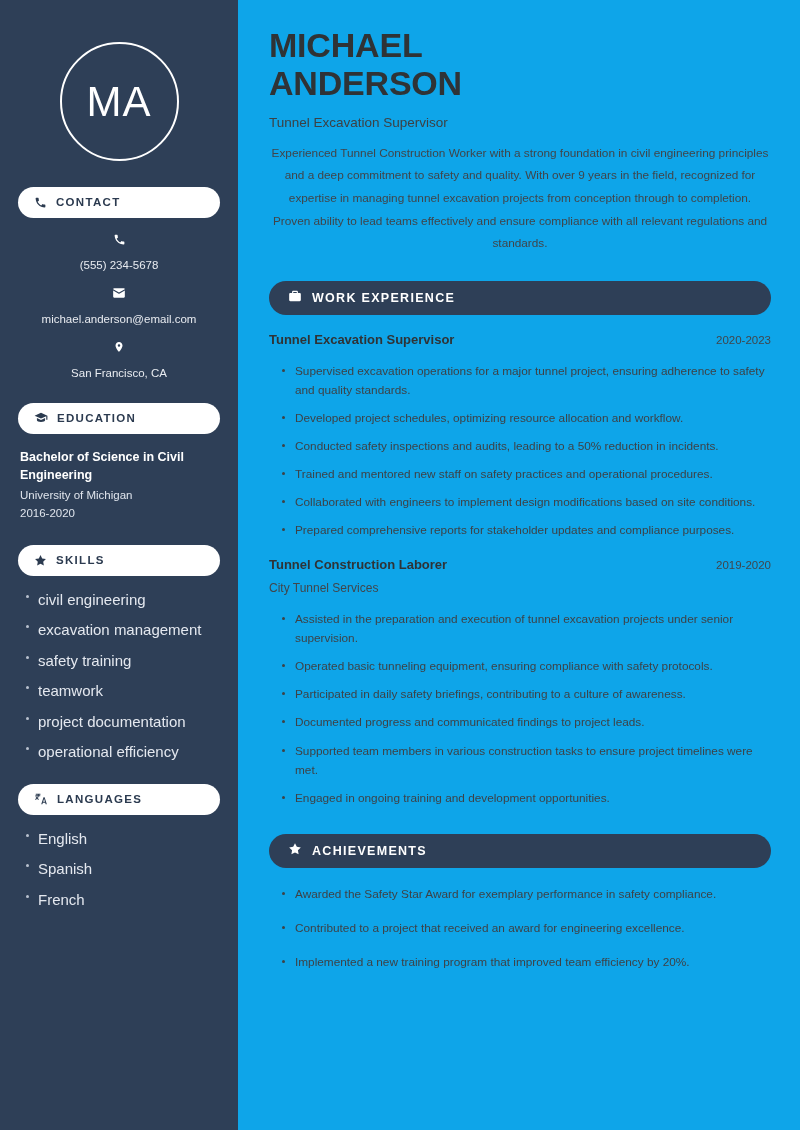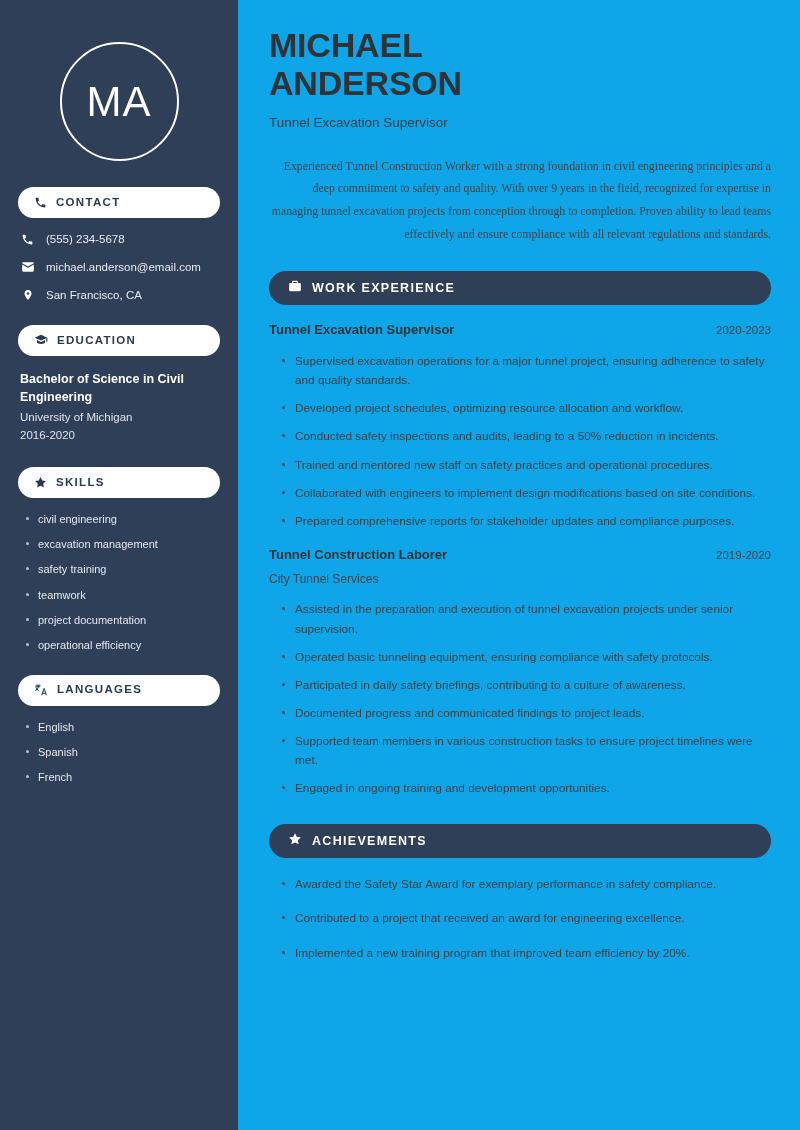--- a/index.html
+++ b/index.html
@@ -83,20 +83,21 @@
   
   .contact-row {
     display: flex;
     align-items: center;
     gap: 11px;
     padding: 0 2px;
     margin-bottom: 13px;
     font-size: 11.5px;
     color: #e8ebf0;
     line-height: 1.3;
+    flex-direction: column;
   }
   .contact-row .ic {
     width: 15px;
     flex: 0 0 15px;
     display: flex;
     align-items: center;
     justify-content: center;
   }
 
   
@@ -112,21 +113,21 @@
     font-size: 11.5px;
     color: #dfe4ec;
     line-height: 1.6;
     padding: 0 2px;
   }
 
   
   ul.side-list { list-style: none; padding-left: 6px; }
   ul.side-list li {
     position: relative;
-    font-size: 11px;
+    font-size: 15px;
     color: #e4e8ef;
     line-height: 1.3;
     padding-left: 14px;
     margin-bottom: 11px;
   }
   ul.side-list li::before {
     content: "";
     position: absolute;
     left: 2px;
     top: 5px;
@@ -152,26 +153,25 @@
     text-transform: uppercase;
   }
   .job-title {
     font-size: 13.5px;
     color: #3c4145;
     margin-top: 12px;
     line-height: 1.3;
   }
 
   .summary {
-    margin-top: 23px;
+    margin-top: 10px;
     font-size: 11.8px;
     color: #40454a;
     line-height: 1.92;
-    text-align: right;
-    font-family: Liberation Serif, serif;
+    text-align: center;
   }
 
   
   .section-bar {
     background: #2e3f57;
     color: #ffffff;
     border-radius: 20px;
     height: 34px;
     display: flex;
     align-items: center;

